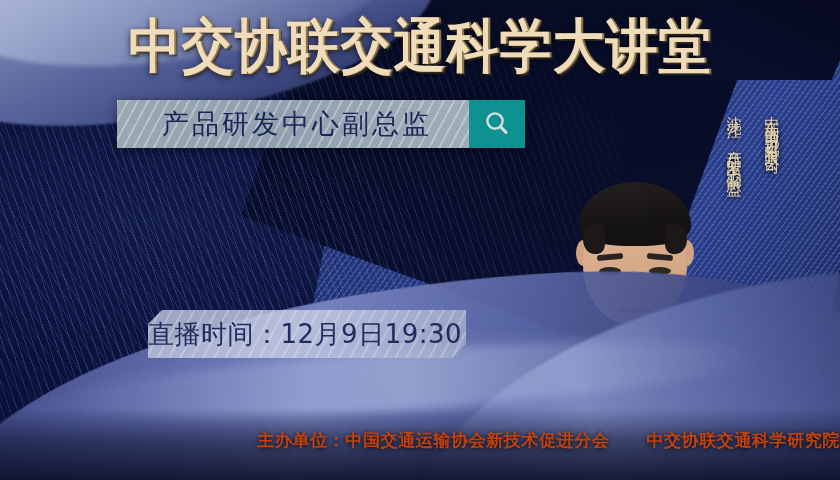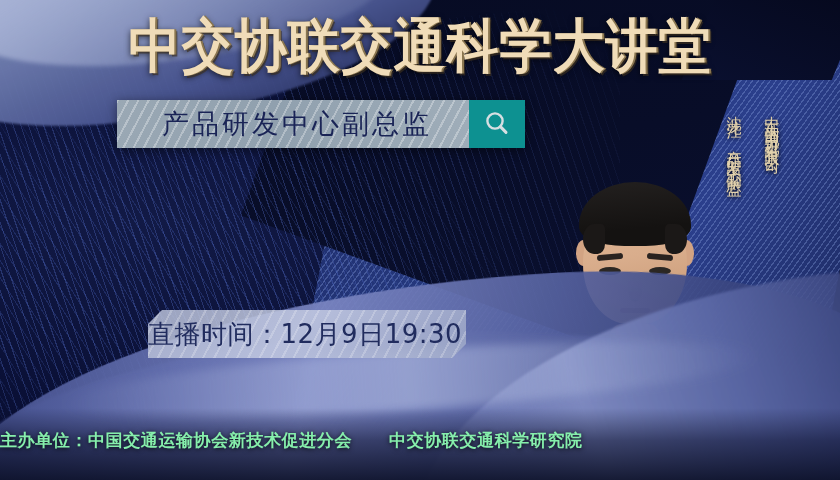--- a/index.html
+++ b/index.html
@@ -220,27 +220,28 @@
     text-shadow:0 1px 4px rgba(0,0,0,.8);
     white-space:nowrap;
     letter-spacing:4px;
   }
   .v-name{ top:104px; left:724px; font-size:15px; }
   .v-company{ top:104px; left:762px; font-size:15px; }
 
   
   .footer{
     position:absolute;left:0;right:0;bottom:28px;
-    text-align:left;
+    text-align:right;
     font-size:17px;
     font-weight:bold;
     letter-spacing:.6px;
-    color:#86efac;
+    color:#c2410c;
     text-shadow:0 1px 5px rgba(0,0,0,.85);
     white-space:nowrap;
+    padding-left:22px;
   }
   .footer .gap{display:inline-block;width:24px;}
 
   
   .portrait{
     position:absolute;left:520px;top:170px;
     width:230px;height:310px;
   }
   .p-suit{
     position:absolute;left:6px;bottom:0;

